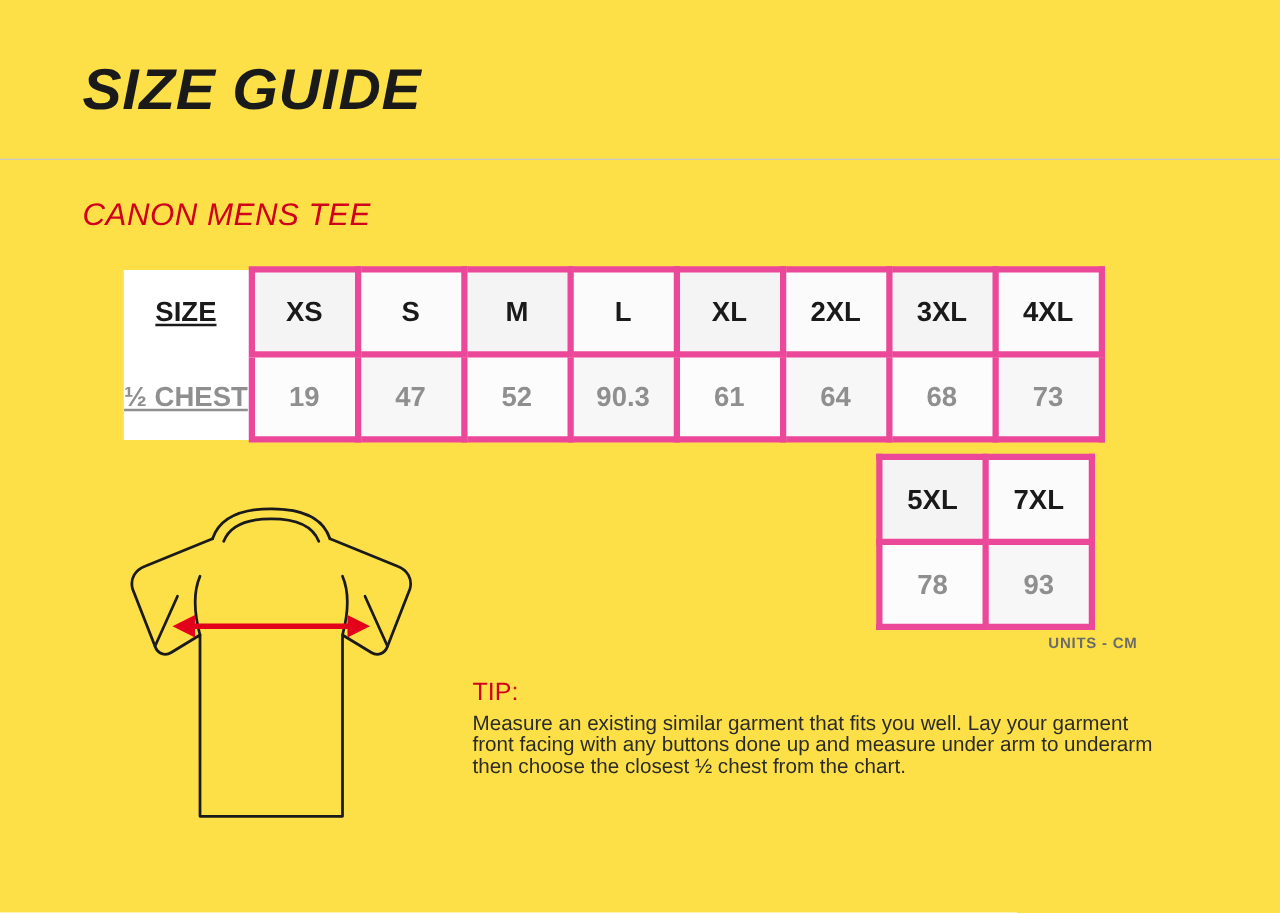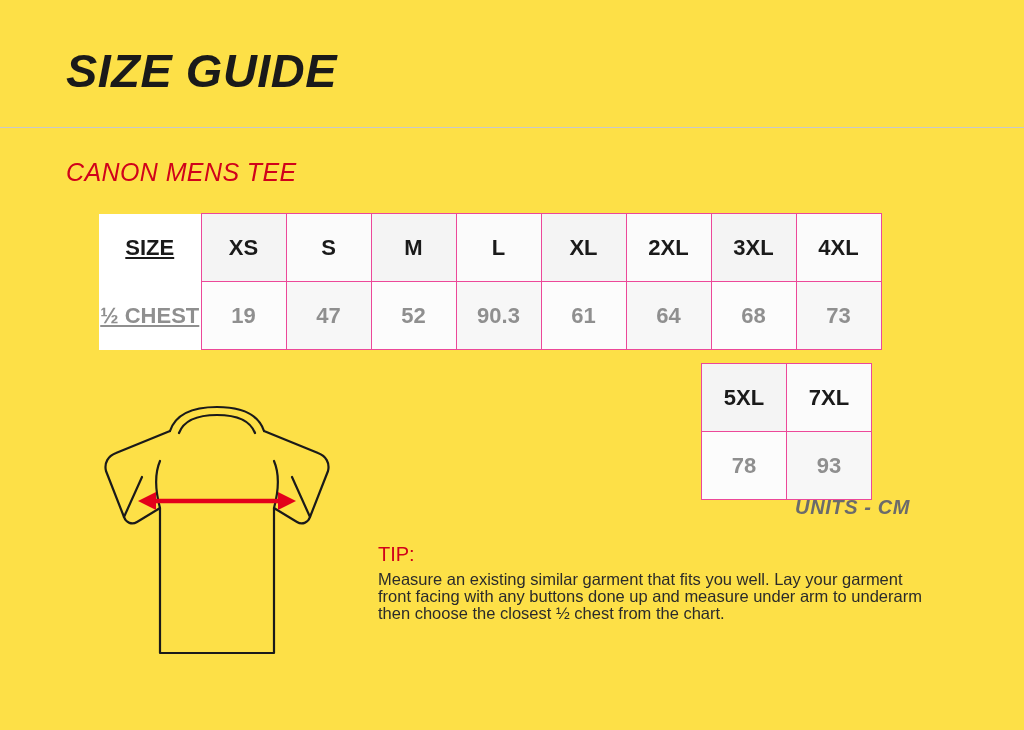--- a/index.html
+++ b/index.html
@@ -63,21 +63,21 @@
     border-collapse: collapse;
   }
   .table-second {
     position: absolute;
     left: 701px;
     top: 363px;
     border-collapse: collapse;
   }
 
   .table-main td, .table-second td {
-    border: 1px solid #ec4899;
+    border: 5px solid #ec4899;
     text-align: center;
     vertical-align: middle;
     padding: 0;
   }
 
   .hdr-row td {
     height: 68px;
     font-size: 22px;
     font-weight: bold;
     color: #1a1a1a;
@@ -107,24 +107,23 @@
 
   
   .tint-a { background: #f4f4f4 !important; }
   .tint-b { background: #fbfbfb !important; }
   .tint-av { background: #fcfcfc !important; }
   .tint-bv { background: #f7f7f7 !important; }
 
   .units {
     position: absolute;
     right: 114px;
-    top: 496px;
-    font-size: 20px;
-    font-weight: bold;
-    font-style: italic;
+    top: 507px;
+    font-size: 12px;
+    font-weight: bold;
     letter-spacing: 0.6px;
     color: #6b6b6b;
   }
 
   
   .shirt {
     position: absolute;
     left: 72px;
     top: 405px;
   }

